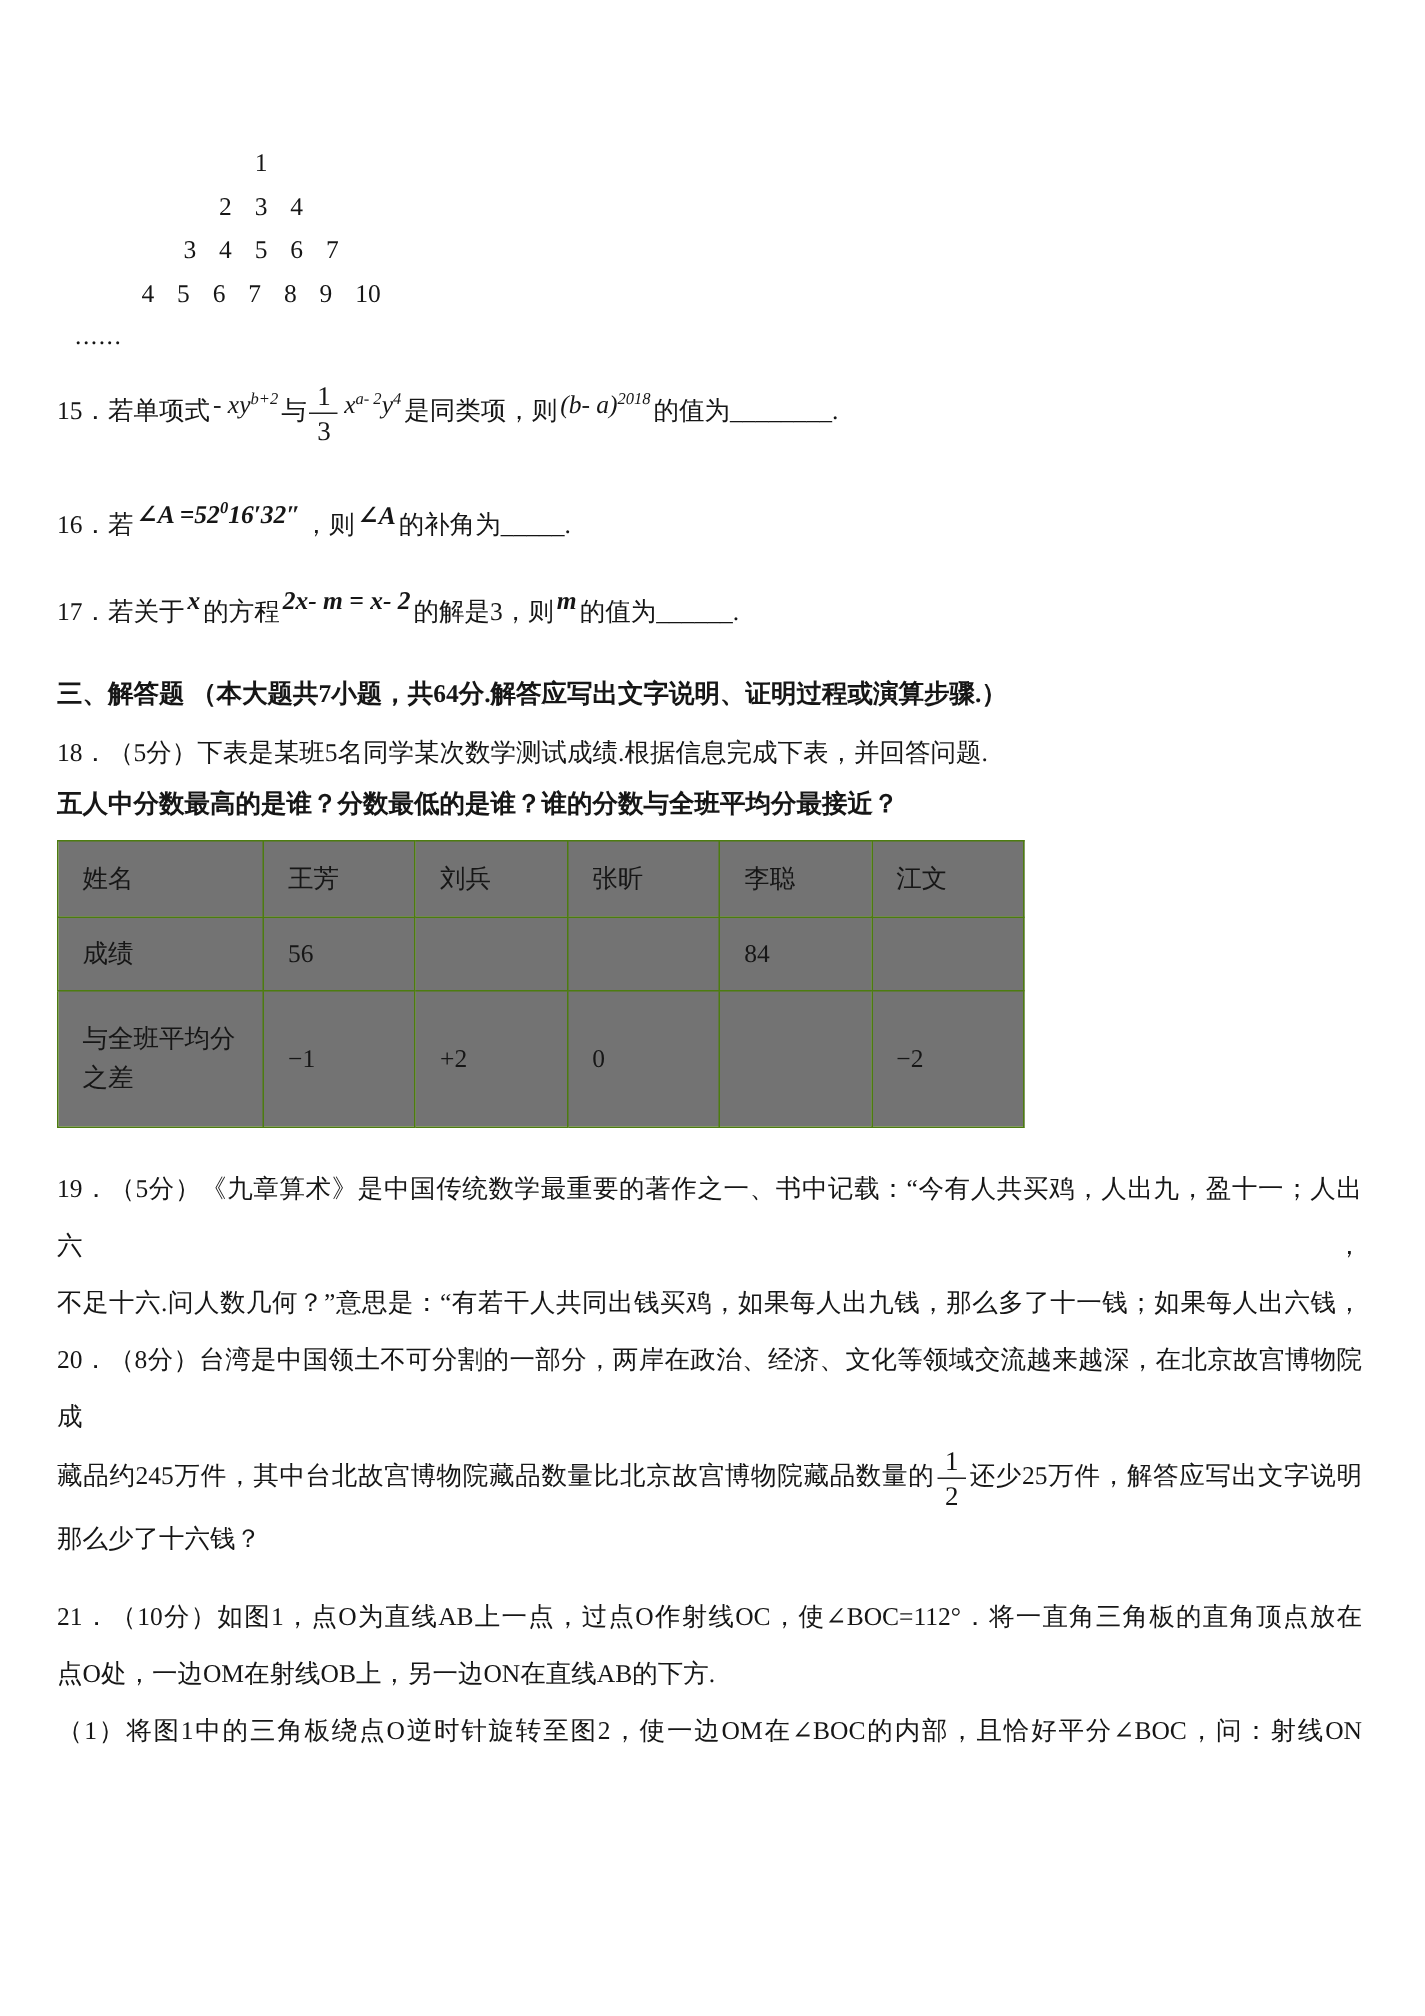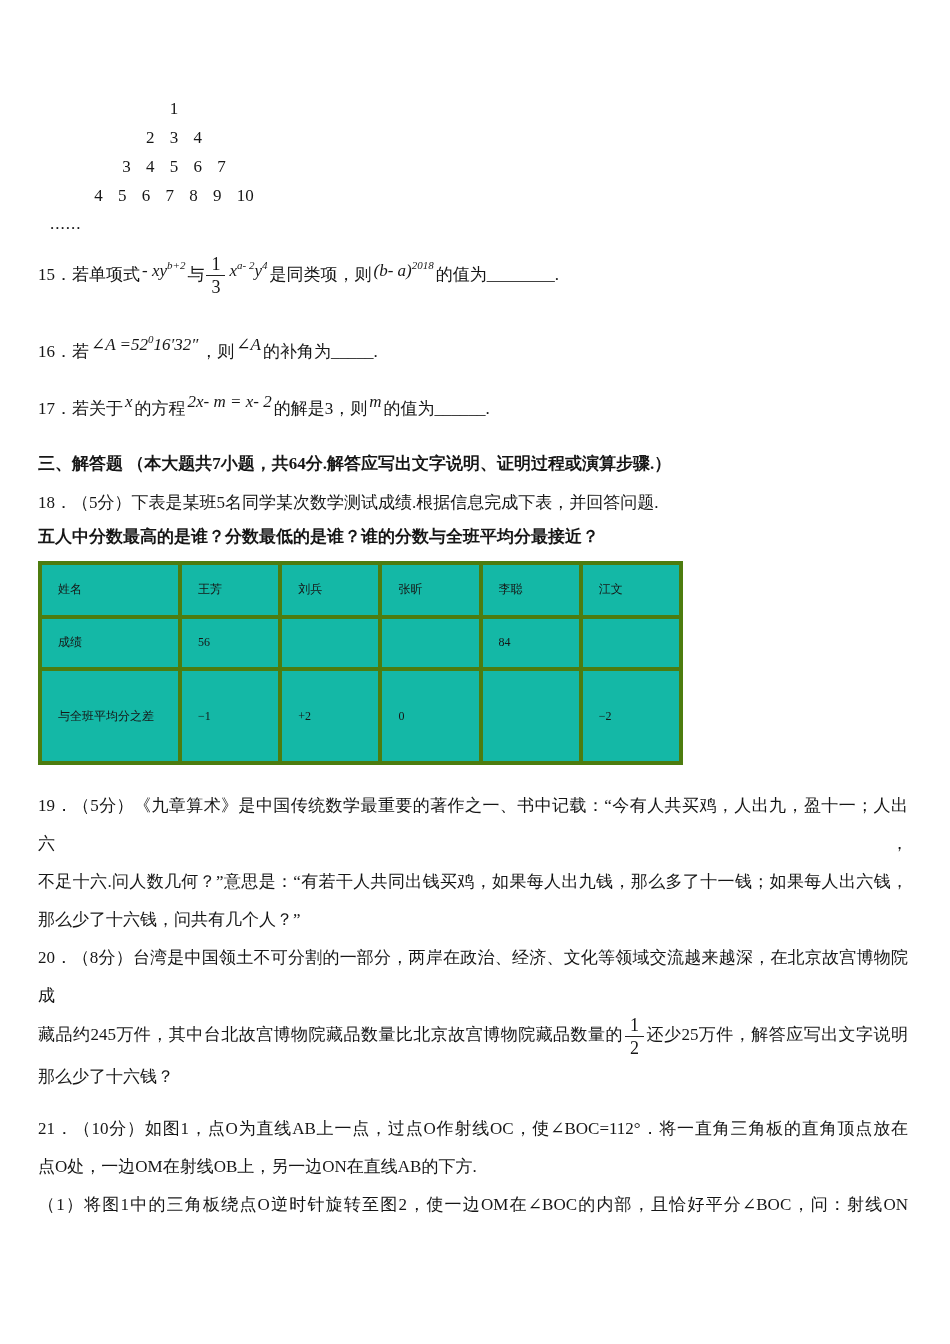--- a/index.html
+++ b/index.html
@@ -9,32 +9,32 @@
   
   .pattern{width:272px;text-align:center;}
   .tri-row{line-height:29px;word-spacing:11px;white-space:nowrap;font-size:17px;}
   .dots{text-align:left;margin:4px 0 0 12px;letter-spacing:1px;}
   
   .q{margin:0;}
   .math{padding:0 2px;font-family:"Liberation Serif","DejaVu Serif",serif;}
   .mi{font-style:italic;}
   sup{font-size:11px;font-style:italic;}
   .raise4{position:relative;top:-4px;display:inline-block;}
-  .raise7{position:relative;top:-7px;display:inline-block;}
+  .raise7{position:relative;top:-7px;display:inline-block;font-weight:bold;}
   .frac{display:inline-block;vertical-align:middle;text-align:center;padding:0 2px;line-height:1;}
   .frac .num{display:block;padding:1px 5px 2px;border-bottom:1.2px solid #222;font-size:18px;}
   .frac .den{display:block;padding:2px 5px 1px;font-size:18px;}
   .q15{margin-top:20px;line-height:30px;}
   .q16{margin-top:34px;line-height:30px;}
   .q17{margin-top:27px;line-height:30px;}
   .section-head{margin-top:25px;line-height:30px;font-weight:bold;}
   .q18l1{margin-top:8px;line-height:32px;}
   .q18l2{margin-top:2px;line-height:32px;font-weight:bold;}
   .score-table{border-collapse:collapse;table-layout:fixed;width:645px;margin-top:8px;}
-  .score-table td{border:4px solid #4d7c0f;padding:2px 16px;vertical-align:middle;font-size:12px;background:#14b8a6;}
+  .score-table td{border:1px solid #4d7c0f;padding:2px 16px;vertical-align:middle;font-size:17px;background:#737373;}
   .score-table td:first-child{width:104px;}
   .score-table .r1 td{height:46px;}
   .score-table .r2 td{height:44px;}
   .score-table .r3 td{height:86px;line-height:26px;}
   .line{line-height:38px;}
   .jfull{text-align:justify;text-align-last:justify;}
   .q19first{margin-top:22px;}
   .q21first{margin-top:14px;}
 </style>
 </head>
@@ -94,21 +94,20 @@
         <td>+2</td>
         <td>0</td>
         <td></td>
         <td>−2</td>
       </tr>
     </tbody>
   </table>
 
   <p class="q line jfull q19first">19．（5分）《九章算术》是中国传统数学最重要的著作之一、书中记载：“今有人共买鸡，人出九，盈十一；人出六，</p>
   <p class="q line jfull">不足十六.问人数几何？”意思是：“有若干人共同出钱买鸡，如果每人出九钱，那么多了十一钱；如果每人出六钱，</p>
-  <p class="q line">那么少了十六钱，问共有几个人？”</p>
 
   <p class="q line jfull">20．（8分）台湾是中国领土不可分割的一部分，两岸在政治、经济、文化等领域交流越来越深，在北京故宫博物院成</p>
   <p class="q line jfull">
     <span class="zh">藏品约245万件，其中台北故宫博物院藏品数量比北京故宫博物院藏品数量的</span><span class="frac"><span class="num">1</span><span class="den">2</span></span><span class="zh">还少25万件，解答应写出文字说明</span>
   </p>
   <p class="q line">那么少了十六钱？</p>
 
   <p class="q line jfull q21first">21．（10分）如图1，点O为直线AB上一点，过点O作射线OC，使∠BOC=112°．将一直角三角板的直角顶点放在</p>
   <p class="q line">点O处，一边OM在射线OB上，另一边ON在直线AB的下方.</p>
   <p class="q line jfull">（1）将图1中的三角板绕点O逆时针旋转至图2，使一边OM在∠BOC的内部，且恰好平分∠BOC，问：射线ON</p>

